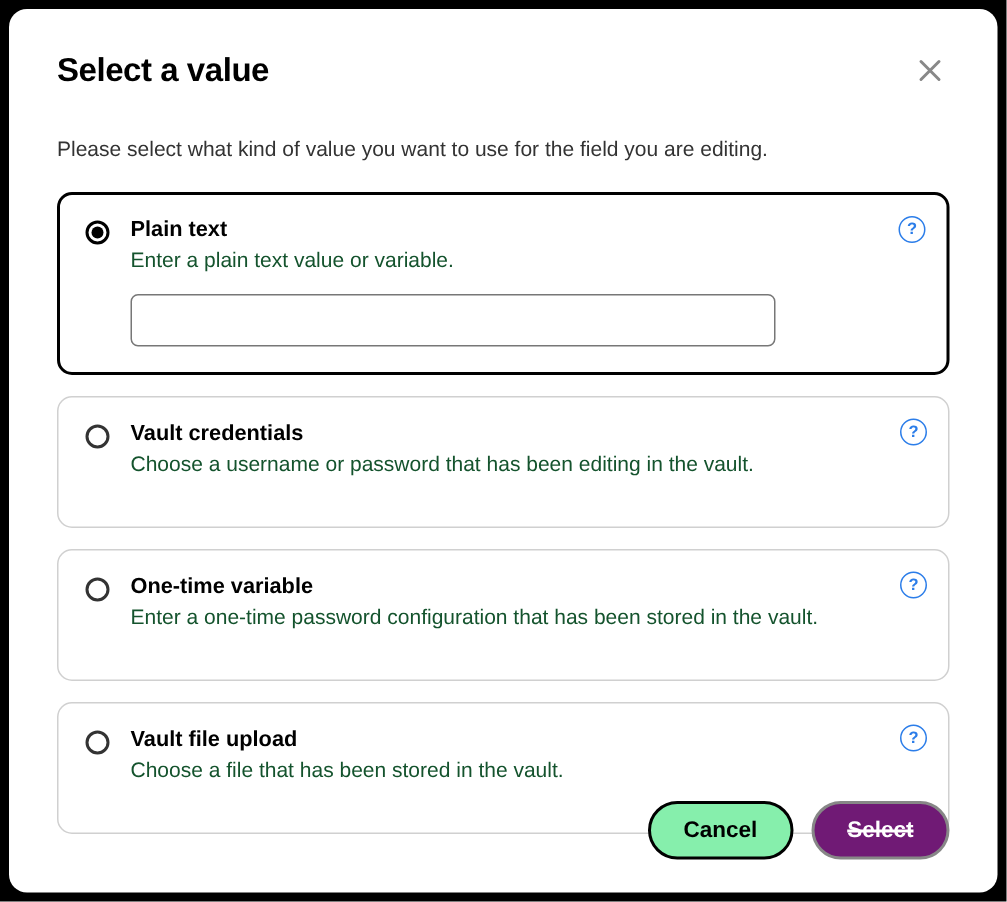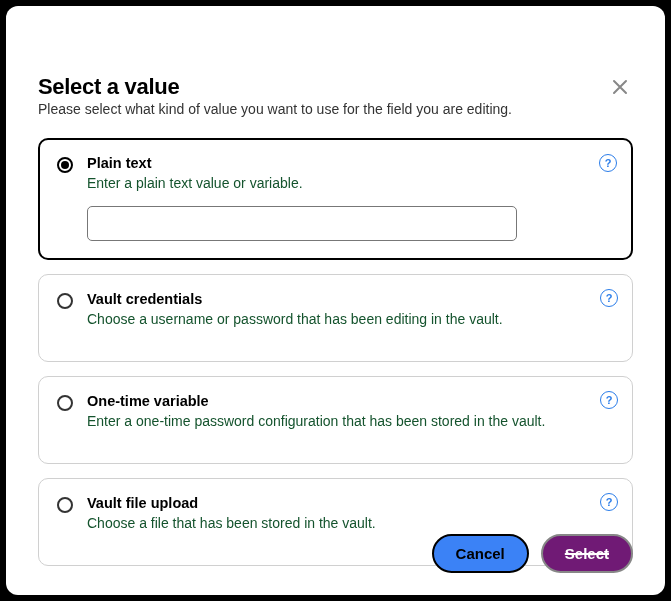--- a/index.html
+++ b/index.html
@@ -13,24 +13,24 @@
       height: 601px;
     }
     .dialog {
       background: #fff;
       width: 659px;
       height: 589px;
       border-radius: 12px;
       padding: 28px 32px 26px 32px;
       position: relative;
     }
-    .header { display: flex; align-items: flex-start; justify-content: space-between; margin-top: 40px; }
+    .header { display: flex; align-items: flex-start; justify-content: space-between; }
     .title { font-size: 22px; font-weight: 700; color: #000; letter-spacing: -0.3px; }
     .close-btn { background: none; border: none; cursor: pointer; padding: 4px; color: #6b6b6b; display: flex; }
-    .subtitle { font-size: 14px; color: #333; margin-top: 0; line-height: 1.4; }
+    .subtitle { font-size: 14px; color: #333; margin-top: 30px; line-height: 1.4; }
     .options { margin-top: 18px; display: flex; flex-direction: column; gap: 14px; }
     .card {
       border: 1px solid #d0d0d0;
       border-radius: 10px;
       padding: 16px 18px 32px 18px;
       position: relative;
     }
     .card.selected { border: 2px solid #000; padding: 15px 17px 17px 17px; }
     .card-row { display: flex; align-items: flex-start; gap: 14px; }
     .radio {
@@ -61,21 +61,21 @@
       padding: 6px 10px; font-size: 14px;
     }
     .footer {
       position: absolute; bottom: 22px; right: 32px;
       display: flex; gap: 12px;
     }
     .btn {
       font-size: 15px; font-weight: 600; border-radius: 999px;
       padding: 9px 22px; cursor: pointer; font-family: inherit;
     }
-    .btn-cancel { background: #3b82f6; color: #000; border: 2px solid #000; }
+    .btn-cancel { background: #86efac; color: #000; border: 2px solid #000; }
     .btn-select { background: #701a75; color: #fff; border: 2px solid #878787; position: relative; }
     .btn-select.disabled { text-decoration: line-through; text-decoration-thickness: 1.5px; }
   </style>
 </head>
 <body>
 
 <div class="dialog">
   <div class="header">
     <h2 class="title">Select a value</h2>
     <button class="close-btn">

